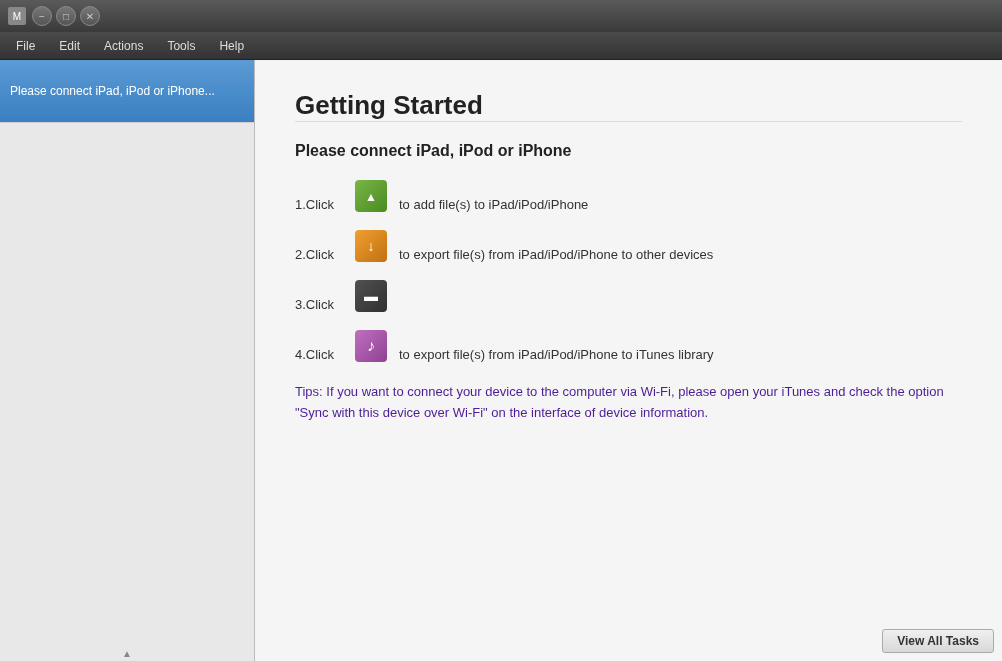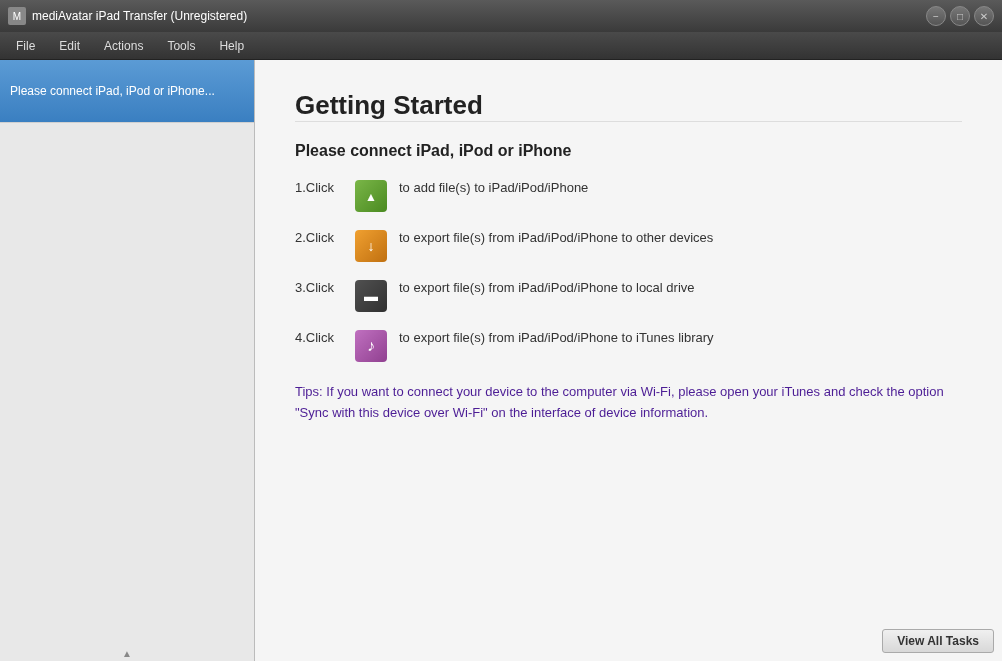--- a/index.html
+++ b/index.html
@@ -146,21 +146,21 @@
       border-bottom: 1px solid #ddd;
     }
     #content h2 {
       font-size: 16px;
       font-weight: bold;
       color: #222;
       margin-bottom: 20px;
     }
     .step-row {
       display: flex;
-      align-items: flex-start;
+      align-items: flex-end;
       margin-bottom: 18px;
     }
     .step-label {
       font-size: 13px;
       color: #333;
       width: 60px;
       flex-shrink: 0;
     }
     .step-icon {
       width: 32px; height: 32px;
@@ -213,21 +213,20 @@
       padding: 2px;
     }
   </style>
 </head>
 <body>
 
 <div id="titlebar">
   <div class="app-icon">
     <span>M</span>
   </div>
-  <span class="title">mediAvatar iPad Transfer (Unregistered)</span>
   <div class="win-controls">
     <div class="win-btn">−</div>
     <div class="win-btn">□</div>
     <div class="win-btn">✕</div>
   </div>
 </div>
 
 <div id="menubar">
   <div class="menu-item">File</div>
   <div class="menu-item">Edit</div>
@@ -269,21 +268,20 @@
           <span class="icon-arrow-down"></span>
         </div>
         <span class="step-desc">to export file(s) from iPad/iPod/iPhone to other devices</span>
       </div>
 
       <div class="step-row">
         <span class="step-label">3.Click</span>
         <div class="step-icon export-drive">
           <span class="icon-hdd"></span>
         </div>
-        <span class="step-desc">to export file(s) from iPad/iPod/iPhone to local drive</span>
       </div>
 
       <div class="step-row">
         <span class="step-label">4.Click</span>
         <div class="step-icon export-itunes">
           <span class="icon-music"></span>
         </div>
         <span class="step-desc">to export file(s) from iPad/iPod/iPhone to iTunes library</span>
       </div>
 

